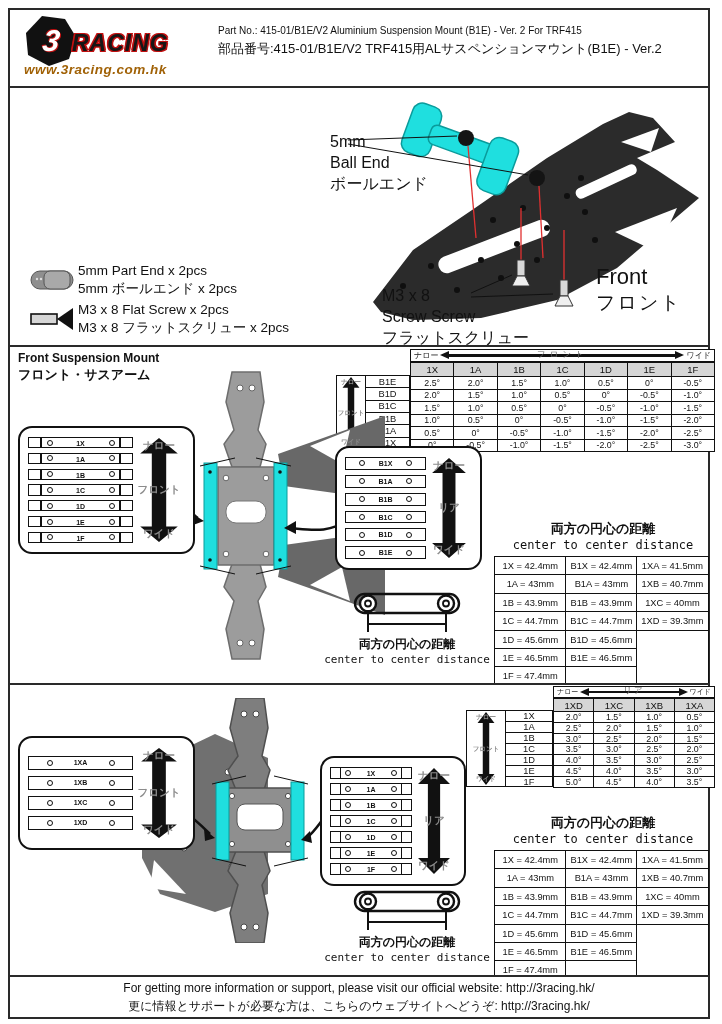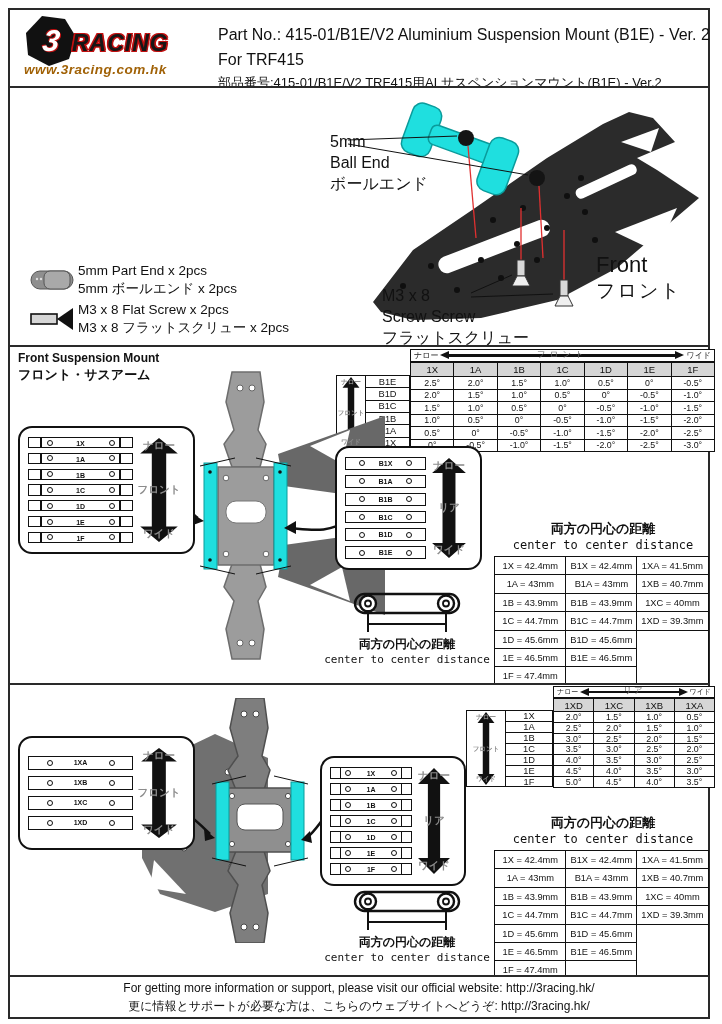--- a/index.html
+++ b/index.html
@@ -14,21 +14,21 @@
   .emblem{position:absolute;left:2px;top:0;width:50px;height:50px;background:#111;
           clip-path:polygon(32% 0,78% 6%,100% 42%,86% 86%,46% 100%,4% 78%,0 34%);
           display:flex;align-items:center;justify-content:center;}
   .emblem-in{color:#fff;font-weight:bold;font-style:italic;font-size:30px;transform:skewX(-8deg);
           text-shadow:1px 1px 0 #c01010,-1px -1px 0 #c01010;}
   .logo-word{position:absolute;left:48px;top:14px;font-size:23px;font-weight:bold;font-style:italic;
           letter-spacing:1px;color:#161616;
           text-shadow:-1.4px -1.4px 0 #c01010,1.4px -1.4px 0 #c01010,-1.4px 1.4px 0 #c01010,1.4px 1.4px 0 #c01010;}
   .logo-url{position:absolute;left:0;top:46px;font-size:13.5px;font-weight:bold;font-style:italic;color:#a16207;letter-spacing:.5px;}
   .titles{position:absolute;left:208px;top:13px;width:496px;}
-  .title-en{font-size:16px;line-height:1.55;}
+  .title-en{font-size:10px;line-height:1.55;}
   .title-jp{font-size:13px;line-height:1.55;}
 
   
   .asm{top:86px;height:261px;}
   .front-box{top:345px;height:340px;}
   .rear-box{top:683px;height:294px;}
   .ftr{top:975px;height:44px;display:flex;flex-direction:column;align-items:center;justify-content:center;}
   .ftr div{font-size:12px;line-height:1.5;}
 
   .sec-title-en{font-size:12px;font-weight:bold;}
@@ -179,21 +179,21 @@
   <div class="abs callout" style="left:330px;top:132px;">
     <div>5mm</div>
     <div>Ball End</div>
     <div>ボールエンド</div>
   </div>
   <div class="abs callout" style="left:382px;top:286px;">
     <div>M3 x 8</div>
     <div>Screw Screw</div>
     <div>フラットスクリュー</div>
   </div>
-  <div class="abs front-dir" style="left:596px;top:252px;">
+  <div class="abs front-dir" style="left:596px;top:264px;">
     <div class="en">Front</div>
     <div class="jp">フロント</div>
   </div>
 
   <div class="abs parts" style="left:26px;top:262px;width:310px;">
     <div class="part-row">
       <div class="part-ic">
         <svg width="44" height="24" viewBox="0 0 44 24">
           <rect x="1" y="3" width="42" height="18" rx="9" fill="#8f8f8f" stroke="#555"></rect>
           <rect x="14" y="3" width="26" height="18" rx="6" fill="#a9a9a9" stroke="#555"></rect>

